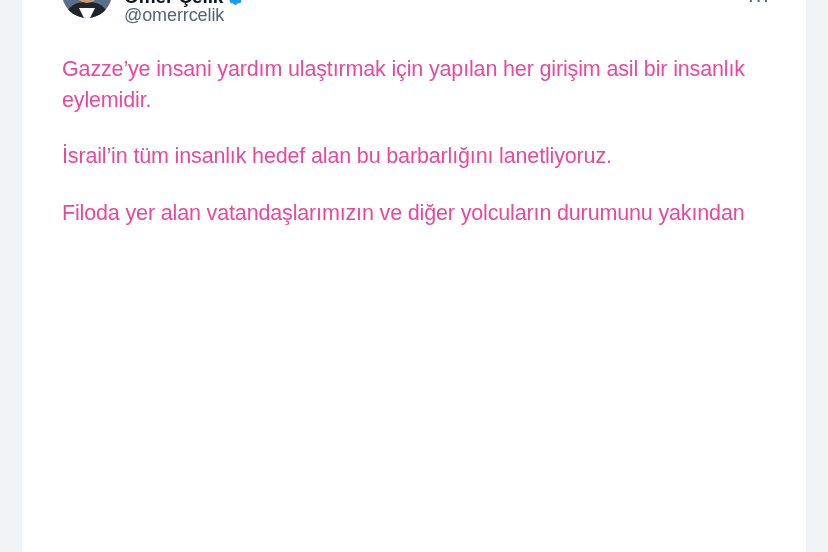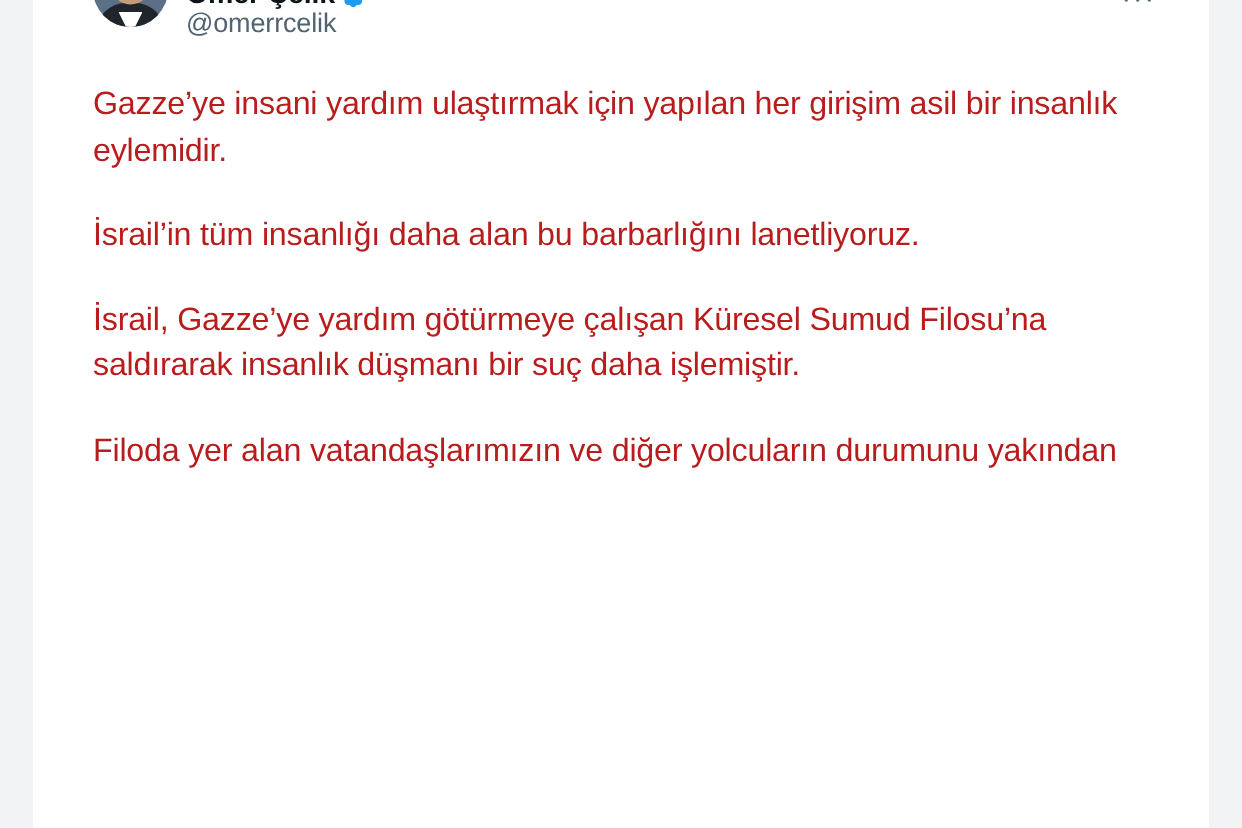--- a/index.html
+++ b/index.html
@@ -132,21 +132,21 @@
     line-height: 30px;
     text-align: center;
     letter-spacing: 1px;
   }
 
   
   .tweet-body {
     margin-top: 20px;
     font-size: 21.5px;
     line-height: 1.42;
-    color: #b91c1c;
+    color: #ec4899;
     letter-spacing: -0.15px;
     padding-left: 22px;
     padding-right: 24px;
   }
   .tweet-body p {
     margin: 0 0 26px 0;
   }
   .tweet-body p:last-child {
     margin-bottom: 0;
   }
@@ -182,19 +182,18 @@
         </span>
       </div>
 
       <div class="handle">@omerrcelik</div>
 
       <div class="more-btn">···</div>
     </header>
 
     <div class="tweet-body">
       <p>Gazze’ye insani yardım ulaştırmak  için yapılan her girişim asil bir insanlık eylemidir.</p>
-      <p>İsrail’in tüm insanlığı daha alan bu barbarlığını lanetliyoruz.</p>
-      <p>İsrail, Gazze’ye yardım götürmeye çalışan Küresel Sumud Filosu’na saldırarak insanlık düşmanı bir suç daha işlemiştir.</p>
+      <p>İsrail’in tüm insanlık hedef alan bu barbarlığını lanetliyoruz.</p>
       <p>Filoda yer alan vatandaşlarımızın ve diğer yolcuların durumunu yakından</p>
     </div>
 
   </article>
 </div>
 
 </body></html>

